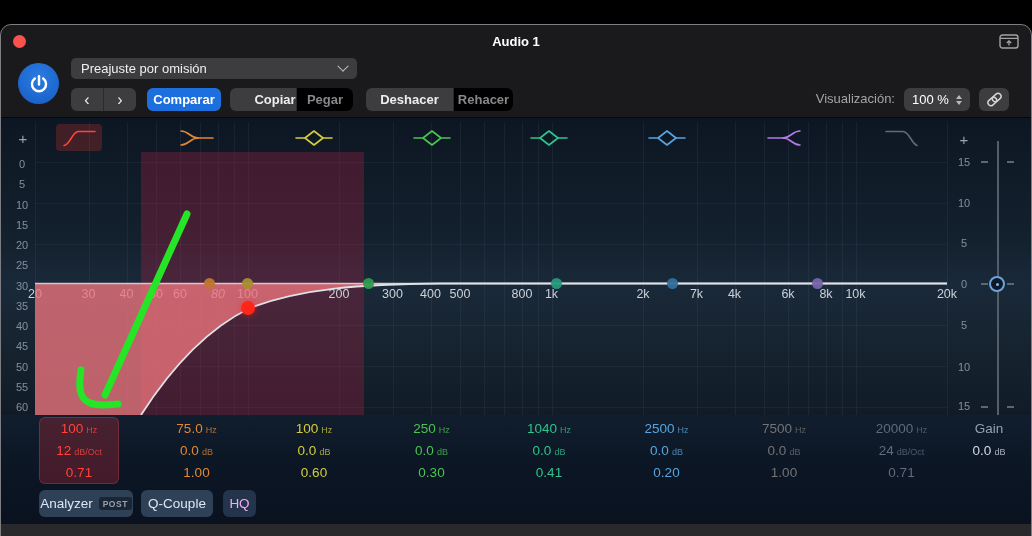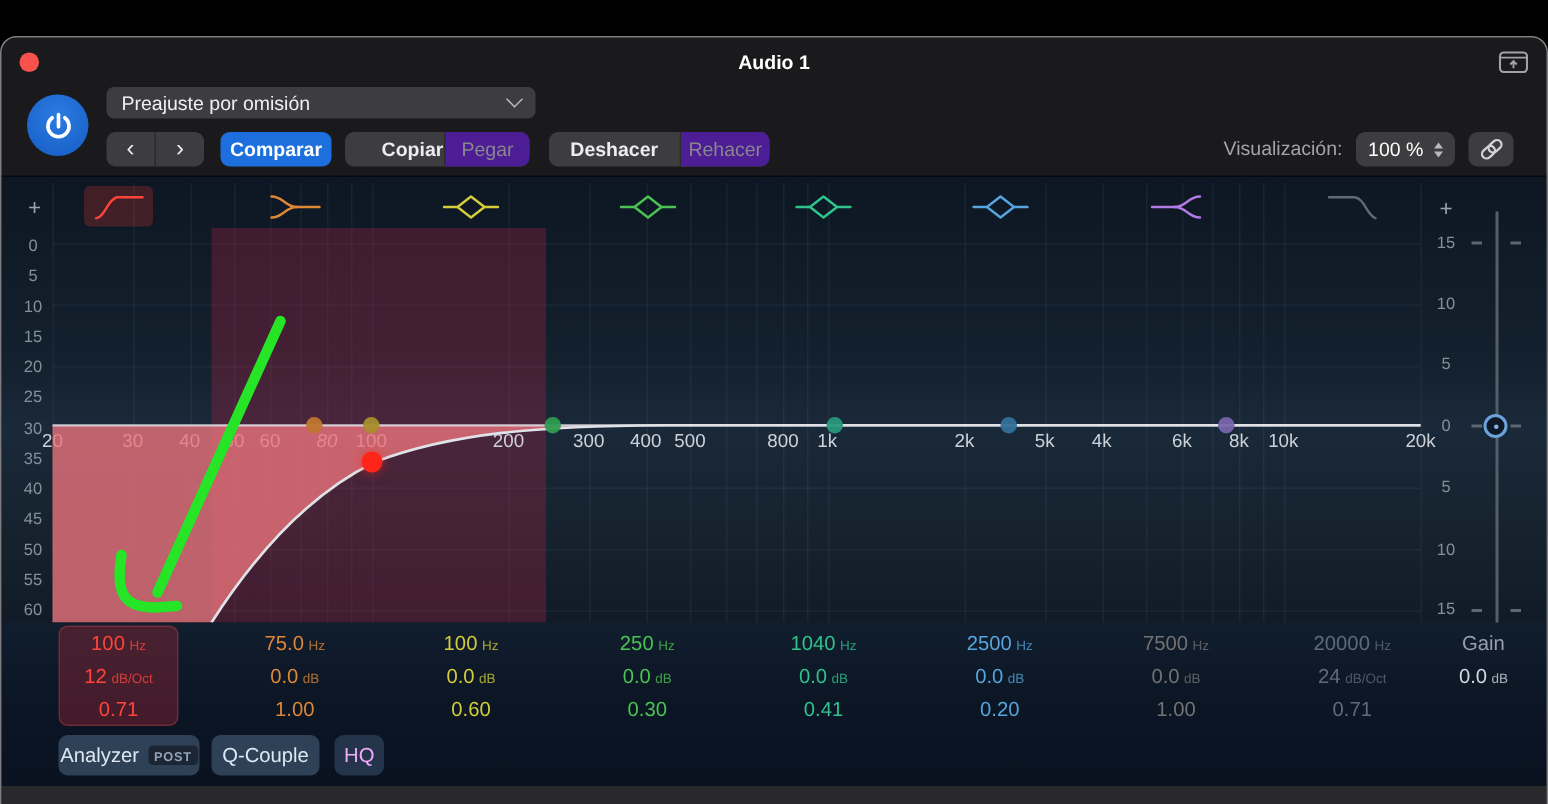--- a/index.html
+++ b/index.html
@@ -16,21 +16,21 @@
   .power{position:absolute;left:17px;top:38px;width:41px;height:41px;border-radius:50%;
     background:radial-gradient(circle at 50% 35%,#2b7ce2,#155cc4);display:flex;align-items:center;justify-content:center;}
   .preset{position:absolute;left:70px;top:33px;width:286px;height:21px;background:#3d3d3f;border-radius:5px;
     color:#f0f0f2;font-size:13px;line-height:21px;padding:0 10px;display:flex;justify-content:space-between;align-items:center;}
   .chev-down{width:8px;height:8px;border-right:1.6px solid #b9b9be;border-bottom:1.6px solid #b9b9be;
     transform:rotate(45deg) translate(-2px,-2px);}
   .btn{position:absolute;top:63px;height:23px;border-radius:6px;background:#3d3d3f;color:#ededef;
     font-size:13px;display:flex;align-items:center;justify-content:center;}
   .seg{height:100%;display:flex;align-items:center;justify-content:center;}
   .seg+.seg{border-left:1px solid #2b2b2d;}
-  .seg.dim{color:#87878c;background:#4c1d95;border-radius:0 6px 6px 0;}
+  .seg.dim{color:#87878c;background:#000000;border-radius:0 6px 6px 0;font-weight:bold;}
   .blue{background:#1c6fdd;color:#fff;font-weight:bold;}
   .bold{font-weight:bold;}
   .viz-label{position:absolute;left:780px;top:66px;width:114px;text-align:right;color:#a3a3a8;font-size:13px;}
   .stepper{position:absolute;left:903px;top:63px;width:66px;height:23px;background:#3d3d3f;border-radius:6px;
     color:#fff;font-size:13px;display:flex;align-items:center;justify-content:center;gap:7px;}
   .step-ch{display:flex;flex-direction:column;gap:2px;}
   .tri-up{width:0;height:0;border-left:3.5px solid transparent;border-right:3.5px solid transparent;border-bottom:4.5px solid #b9b9be;}
   .tri-dn{width:0;height:0;border-left:3.5px solid transparent;border-right:3.5px solid transparent;border-top:4.5px solid #b9b9be;}
   .linkbtn{position:absolute;left:978px;top:63px;width:30px;height:23px;background:#3d3d3f;border-radius:6px;
     display:flex;align-items:center;justify-content:center;}
@@ -178,21 +178,21 @@
       <div class="freq-label" style="left: 179px;">60</div>
       <div class="freq-label" style="left: 217px; font-style: italic;">80</div>
       <div class="freq-label" style="left: 246.5px;">100</div>
       <div class="freq-label" style="left: 338px;">200</div>
       <div class="freq-label" style="left: 391.5px;">300</div>
       <div class="freq-label" style="left: 429.5px;">400</div>
       <div class="freq-label" style="left: 459px;">500</div>
       <div class="freq-label" style="left: 521px;">800</div>
       <div class="freq-label" style="left: 550.5px;">1k</div>
       <div class="freq-label" style="left: 642px;">2k</div>
-      <div class="freq-label" style="left: 695.5px;">5k</div>
+      <div class="freq-label" style="left: 695.5px;">7k</div>
       <div class="freq-label" style="left: 733.5px;">4k</div>
       <div class="freq-label" style="left: 787px;">6k</div>
       <div class="freq-label" style="left: 825px;">8k</div>
       <div class="freq-label" style="left: 854.5px;">10k</div>
       <div class="freq-label" style="left: 946px;">20k</div>
     </div>
   <div id="scales">
       <div class="scale-label" style="left: 8px; top: 132px;">0</div>
       <div class="scale-label" style="left: 8px; top: 152.3px;">5</div>
       <div class="scale-label" style="left: 8px; top: 172.5px;">10</div>

